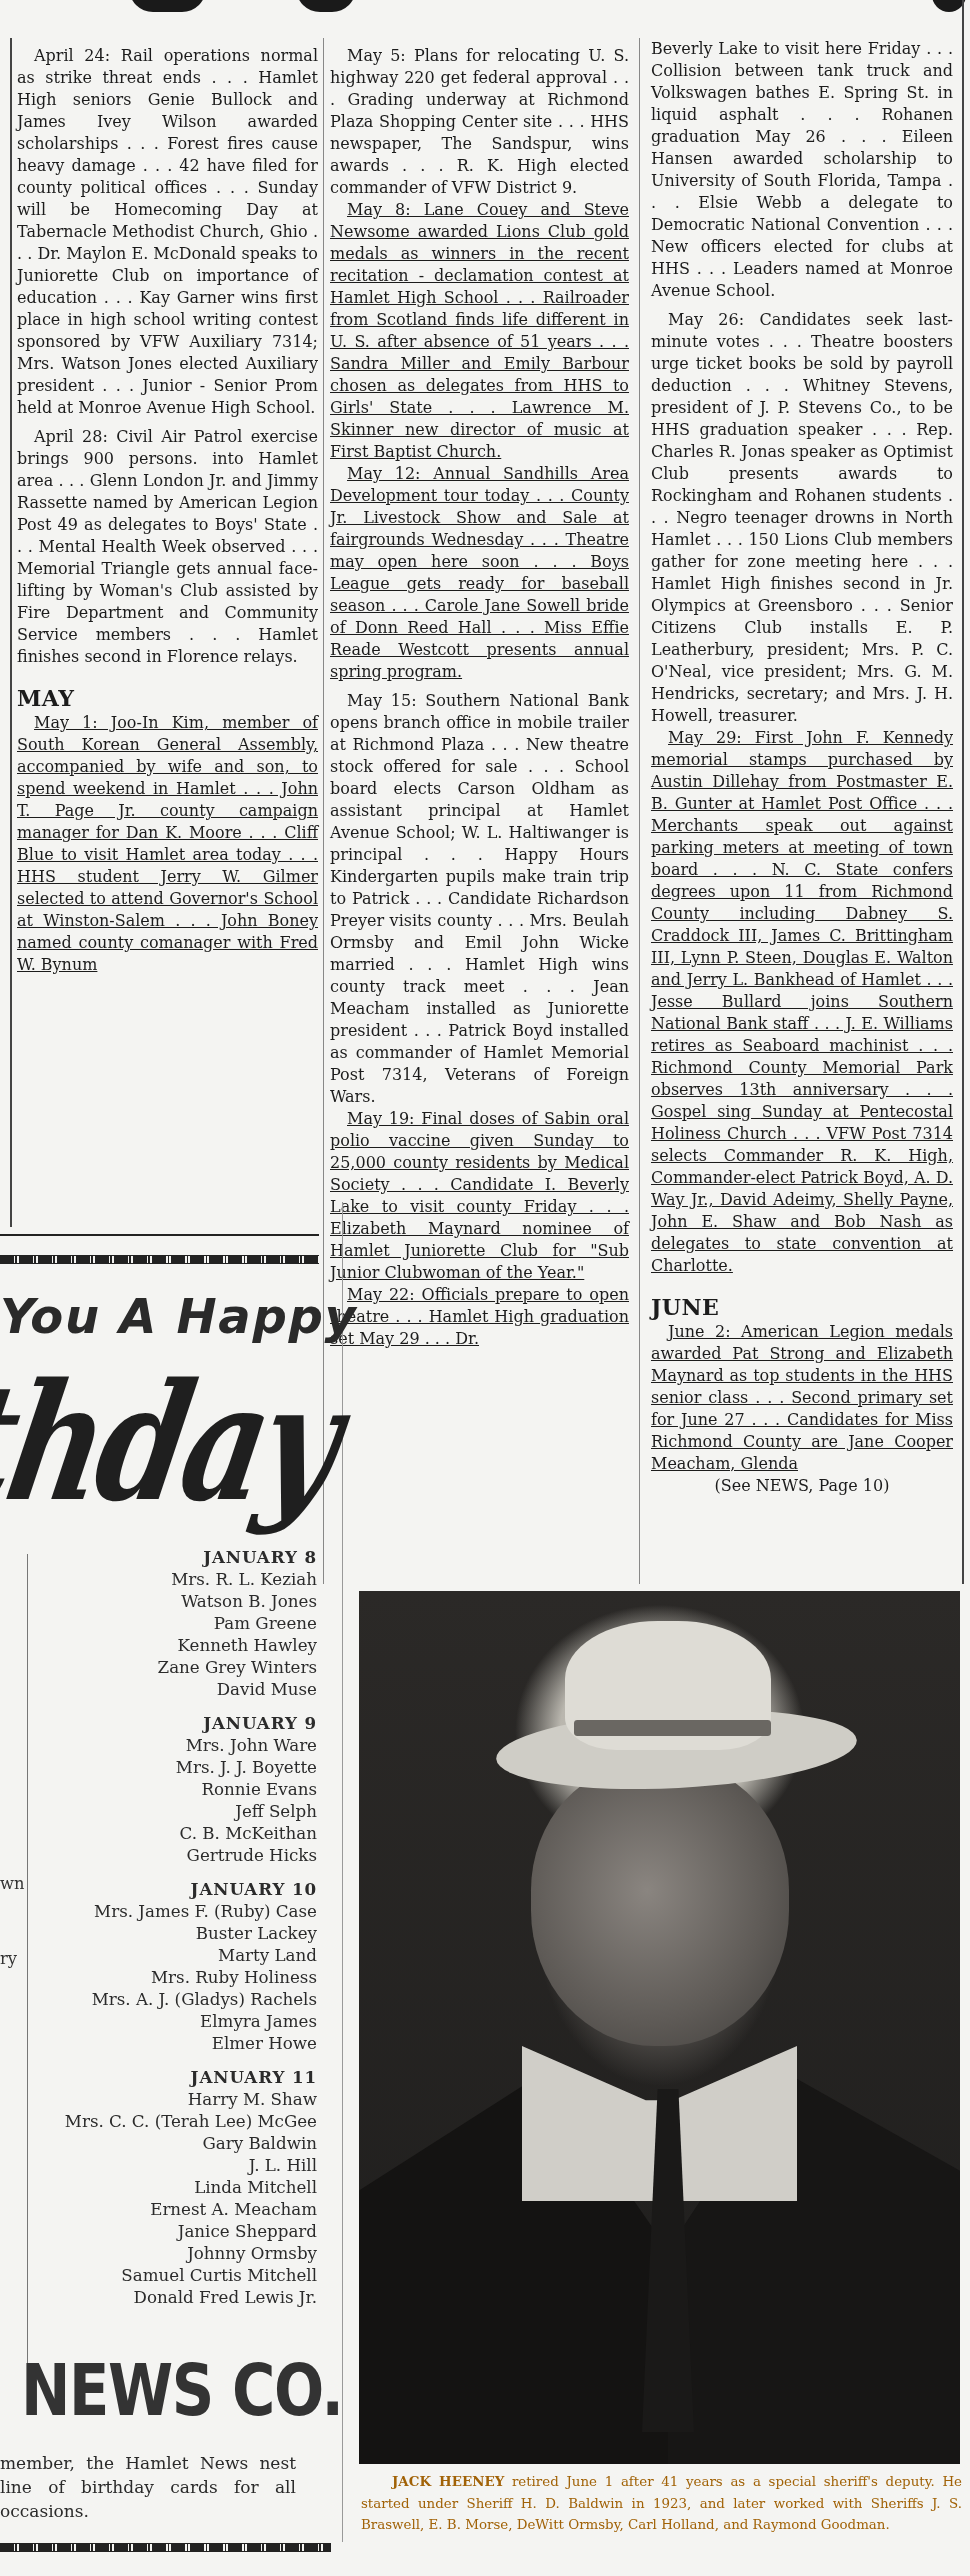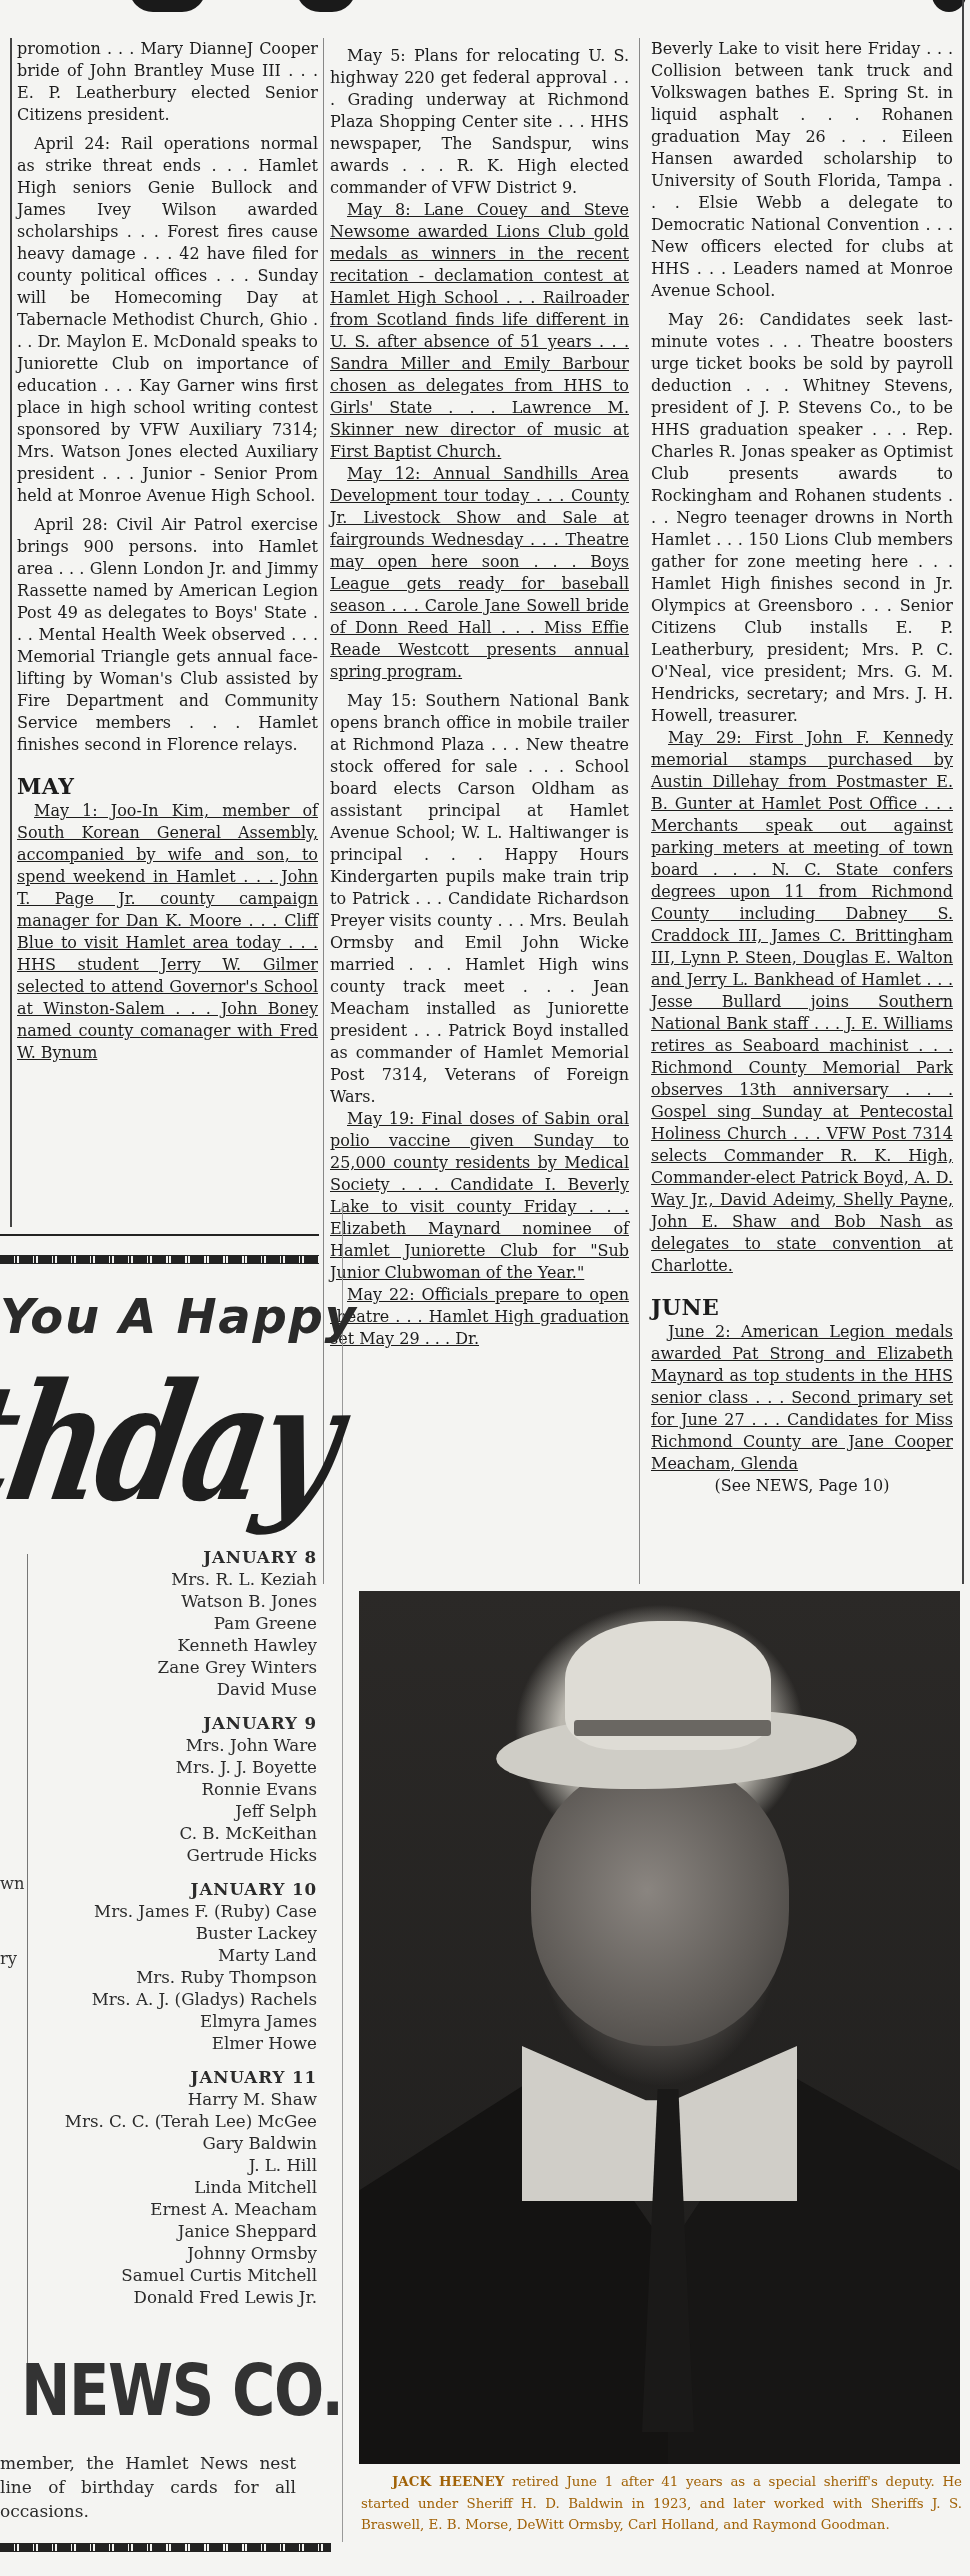--- a/index.html
+++ b/index.html
@@ -62,21 +62,20 @@
   <div class="blob" style="left:296px;width:60px;"></div>
   <div class="blob" style="left:932px;width:34px;"></div>
 </div>
 
 <div class="vrule" style="left:10.3px;top:38px;width:1.7px;height:1189px;"></div>
 <div class="vrule" style="left:323px;top:38px;width:0.9px;height:1546px;background:#888;"></div>
 <div class="vrule" style="left:639px;top:38px;width:0.9px;height:1546px;background:#888;"></div>
 <div class="vrule" style="left:962px;top:0;width:1.7px;height:1584px;"></div>
 
 <div class="col" id="col1">
-  <p>promotion . . . Mary DianneJ Cooper bride of John Brantley Muse III . . . E. P. Leatherbury elected Senior Citizens president.</p>
   <p class="entry">April 24: Rail operations normal as strike threat ends . . . Hamlet High seniors Genie Bullock and James Ivey Wilson awarded scholarships . . . Forest fires cause heavy damage . . . 42 have filed for county political offices . . . Sunday will be Homecoming Day at Tabernacle Methodist Church, Ghio . . . Dr. Maylon E. McDonald speaks to Juniorette Club on importance of education . . . Kay Garner wins first place in high school writing contest sponsored by VFW Auxiliary 7314; Mrs. Watson Jones elected Auxiliary president . . . Junior - Senior Prom held at Monroe Avenue High School.</p>
   <p class="entry">April 28: Civil Air Patrol exercise brings 900 persons. into Hamlet area . . . Glenn London Jr. and Jimmy Rassette named by American Legion Post 49 as delegates to Boys' State . . . Mental Health Week observed . . . Memorial Triangle gets annual face-lifting by Woman's Club assisted by Fire Department and Community Service members . . . Hamlet finishes second in Florence relays.</p>
   <div class="month">MAY</div>
   <p class="entry first">May 1: Joo-In Kim, member of South Korean General Assembly, accompanied by wife and son, to spend weekend in Hamlet . . . John T. Page Jr. county campaign manager for Dan K. Moore . . . Cliff Blue to visit Hamlet area today . . . HHS student Jerry W. Gilmer selected to attend Governor's School at Winston-Salem . . . John Boney named county comanager with Fred W. Bynum</p>
 </div>
 
 <div class="col" id="col2">
   <p class="entry">May 5: Plans for relocating U. S. highway 220 get federal approval . . . Grading underway at Richmond Plaza Shopping Center site . . . HHS newspaper, The Sandspur, wins awards . . . R. K. High elected commander of VFW District 9.</p>
   <p class="entry first" style="text-indent:17px;">May 8: Lane Couey and Steve Newsome awarded Lions Club gold medals as winners in the recent recitation - declamation contest at Hamlet High School . . . Railroader from Scotland finds life different in U. S. after absence of 51 years . . . Sandra Miller and Emily Barbour chosen as delegates from HHS to Girls' State . . . Lawrence M. Skinner new director of music at First Baptist Church.</p>
   <p class="entry first" style="text-indent:17px;">May 12: Annual Sandhills Area Development tour today . . . County Jr. Livestock Show and Sale at fairgrounds Wednesday . . . Theatre may open here soon . . . Boys League gets ready for baseball season . . . Carole Jane Sowell bride of Donn Reed Hall . . . Miss Effie Reade Westcott presents annual spring program.</p>
@@ -122,21 +121,21 @@
     <div>Ronnie Evans</div>
     <div>Jeff Selph</div>
     <div>C. B. McKeithan</div>
     <div>Gertrude Hicks</div>
   </div>
   <div class="group">
     <div class="date">JANUARY 10</div>
     <div>Mrs. James F. (Ruby) Case</div>
     <div>Buster Lackey</div>
     <div>Marty Land</div>
-    <div>Mrs. Ruby Thompson</div>
+    <div>Mrs. Ruby Holiness</div>
     <div>Mrs. A. J. (Gladys) Rachels</div>
     <div>Elmyra James</div>
     <div>Elmer Howe</div>
   </div>
   <div class="group">
     <div class="date">JANUARY 11</div>
     <div>Harry M. Shaw</div>
     <div>Mrs. C. C. (Terah Lee) McGee</div>
     <div>Gary Baldwin</div>
     <div>J. L. Hill</div>

